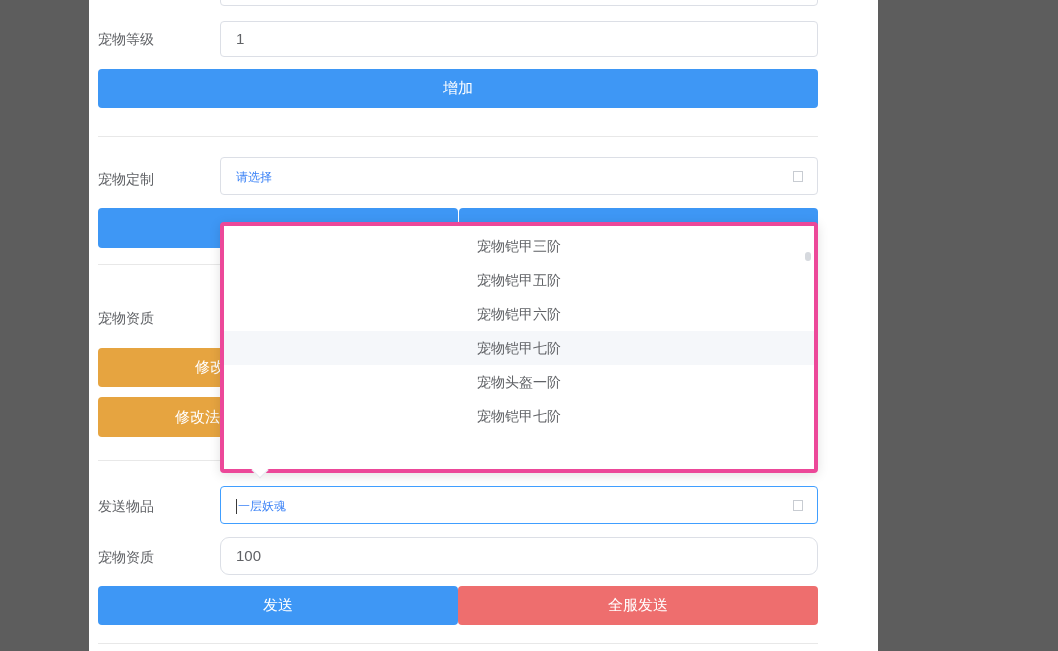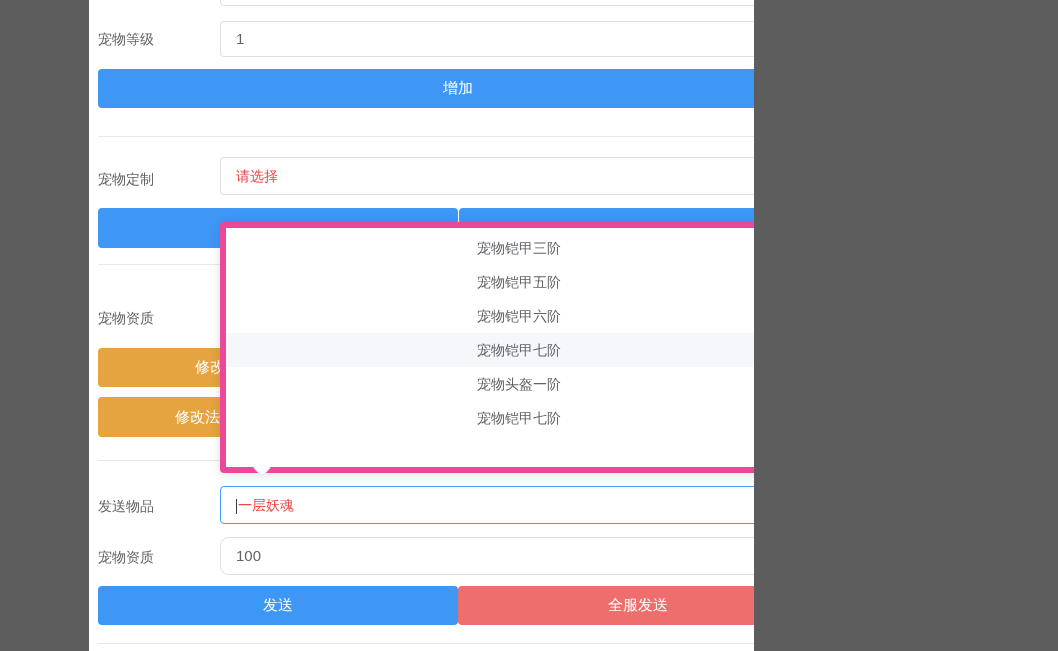--- a/index.html
+++ b/index.html
@@ -6,21 +6,21 @@
   html, body { width: 1058px; height: 651px; overflow: hidden; }
   body {
     background: #5d5d5d;
     font-family: "Liberation Sans", "DejaVu Sans", sans-serif;
     font-size: 14px;
     color: #606266;
   }
   .card {
     position: absolute;
     left: 89px; top: 0;
-    width: 665px; height: 651px;
+    width: 789px; height: 651px;
     background: #ffffff;
     overflow: hidden;
   }
   .form-label {
     position: absolute;
     left: 9px;
     font-size: 14px;
     color: #606266;
     white-space: nowrap;
   }
@@ -31,21 +31,21 @@
     height: 38px;
     background: #fff;
     border: 1px solid #dcdfe6;
     border-radius: 4px;
     font-size: 15px;
     color: #606266;
     line-height: 36px;
     padding-left: 15px;
   }
   .select-input.focused { border-color: #409eff; }
-  .placeholder { color: #ef4444; font-size: 14px; text-align: center; }
+  .placeholder { color: #3b82f6; font-size: 12px; text-align: center; }
   .caret-box {
     position: absolute;
     right: 14px; top: 13px;
     width: 10px; height: 11px;
     border: 1px solid #c8ccd2;
     background: transparent;
   }
   .cursor {
     display: inline-block;
     width: 1px; height: 15px;
@@ -77,21 +77,21 @@
     display: flex; align-items: center;
     color: #fff; font-size: 15px;
     white-space: nowrap;
   }
   
   .dropdown {
     position: absolute;
     left: 131px; top: 222px;
     width: 598px; height: 251px;
     background: #ffffff;
-    border: 6px solid #ec4899;
+    border: 4px solid #ec4899;
     border-radius: 4px;
     box-shadow: 0 2px 12px rgba(0,0,0,0.12);
     z-index: 50;
     padding-top: 3px;
   }
   .dropdown-item {
     height: 34px;
     line-height: 34px;
     text-align: center;
     font-size: 14px;

